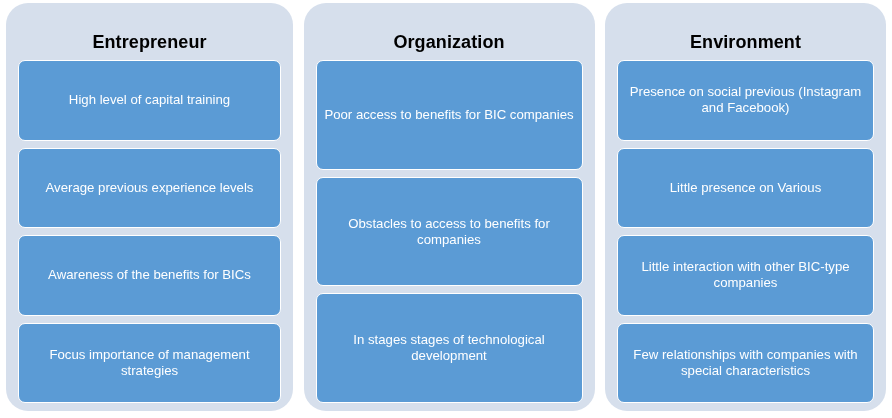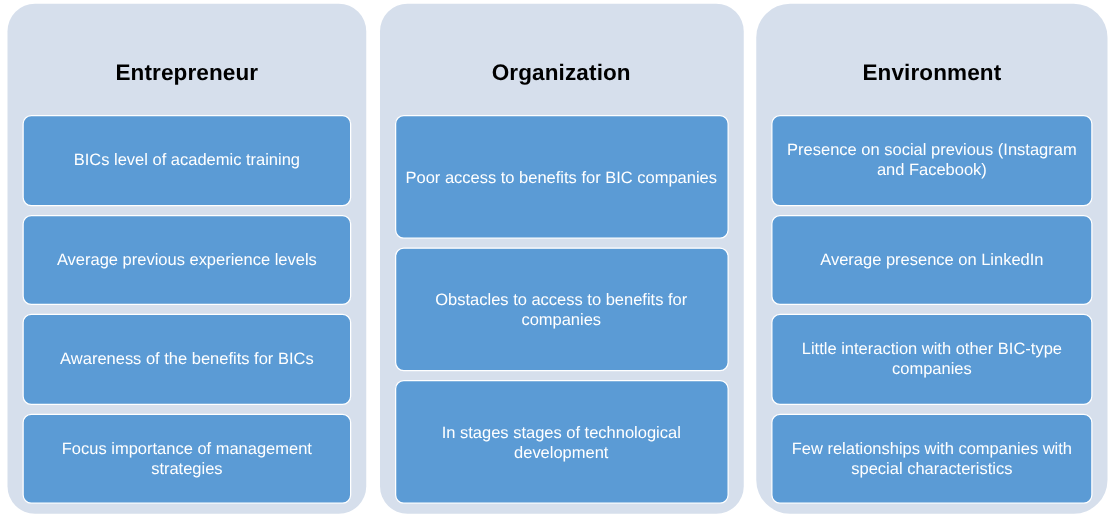--- a/index.html
+++ b/index.html
@@ -32,29 +32,29 @@
     box-sizing: border-box;
     display: flex;
     flex-direction: column;
     align-items: center;
     padding: 0 12px;
     position: relative;
   }
 
   .panel-1 { width: 287px; }
   .panel-2 { width: 291px; }
-  .panel-3 { width: 281px; border-radius: 27px; }
+  .panel-3 { width: 281px; }
 
   .panel-title {
     font-size: 18px;
     font-weight: bold;
     color: #000000;
     text-align: left;
     letter-spacing: 0.1px;
-    margin: 16px;
+    margin: 0;
     padding: 30px 0 9px 0;
     line-height: 1;
     white-space: nowrap;
   }
 
   .card-stack {
     width: 100%;
     flex: 1 1 auto;
     display: flex;
     flex-direction: column;
@@ -85,21 +85,21 @@
 </style>
 </head>
 <body>
 
 <div id="diagram">
 
   <div class="panel panel-1">
     <div class="panel-title">Entrepreneur</div>
     <div class="card-stack">
       <div class="card">
-          <span>BICs level of academic training</span>
+          <span>High level of capital training</span>
         </div>
       <div class="card">
           <span>Average previous experience levels</span>
         </div>
       <div class="card">
           <span>Awareness of the benefits for BICs</span>
         </div>
       <div class="card">
           <span>Focus importance of management strategies</span>
         </div>
@@ -121,21 +121,21 @@
     </div>
   </div>
 
   <div class="panel panel-3">
     <div class="panel-title">Environment</div>
     <div class="card-stack">
       <div class="card">
           <span>Presence on social previous (Instagram and Facebook)</span>
         </div>
       <div class="card">
-          <span>Average presence on LinkedIn</span>
+          <span>Little presence on Various</span>
         </div>
       <div class="card">
           <span>Little interaction with other BIC-type companies</span>
         </div>
       <div class="card">
           <span>Few relationships with companies with special characteristics</span>
         </div>
     </div>
   </div>
 

